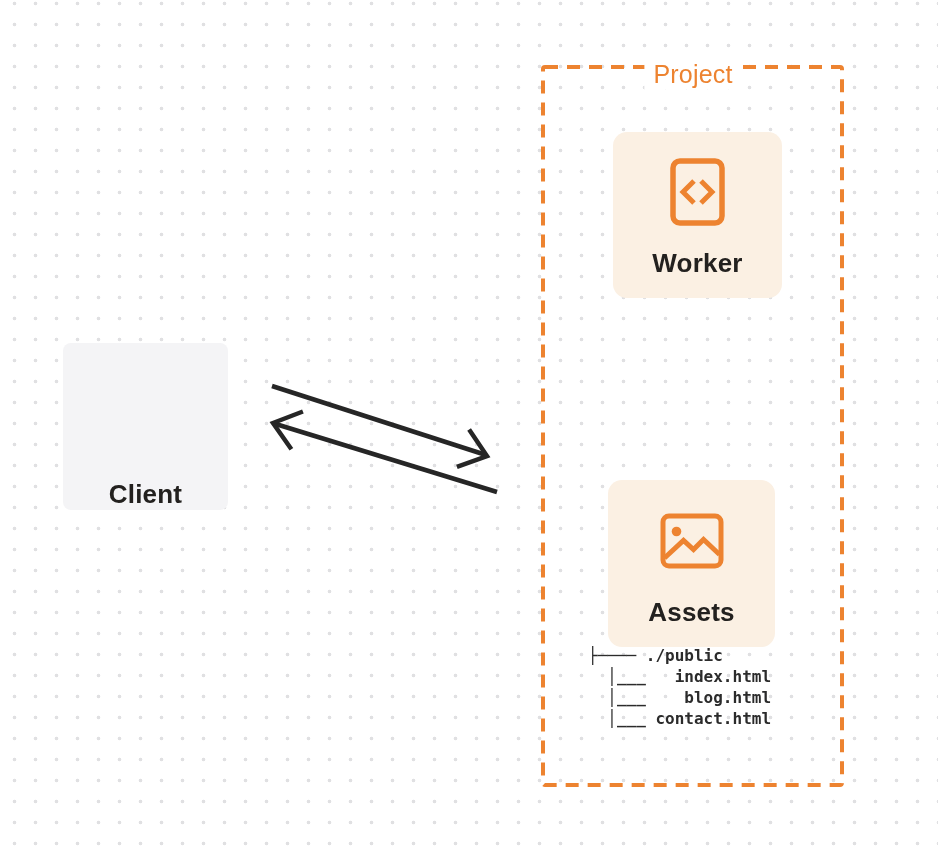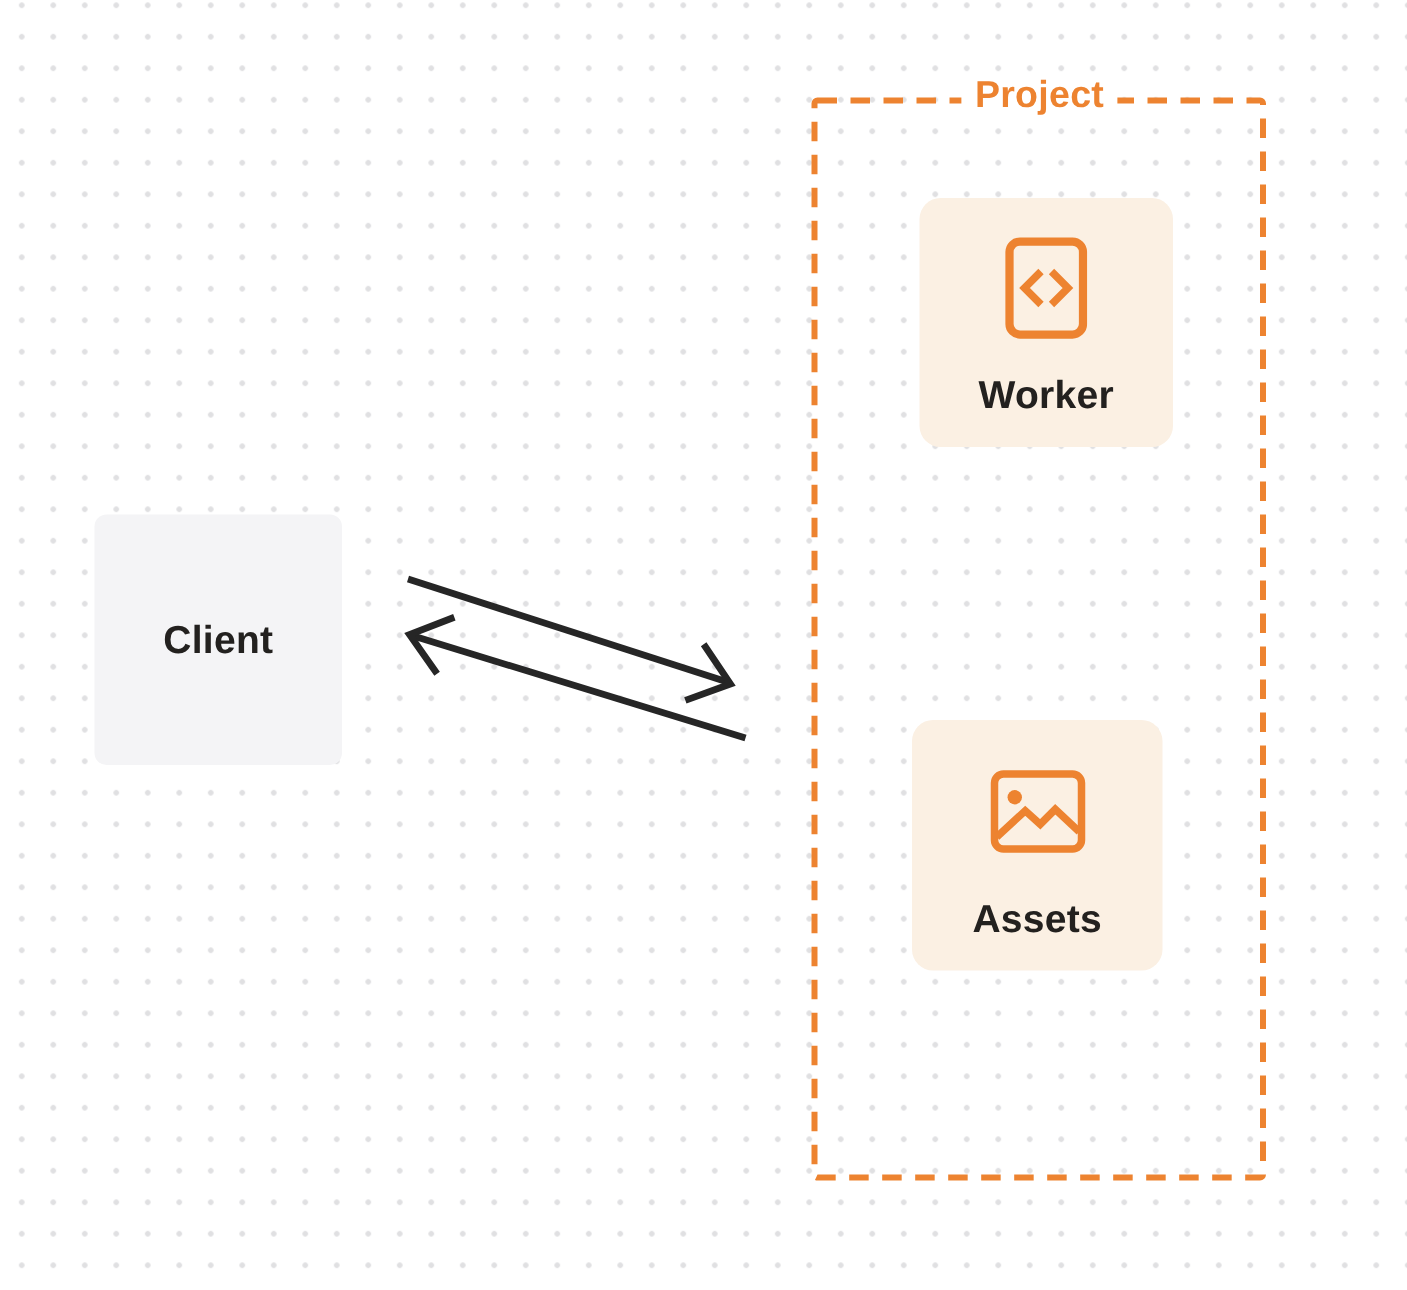--- a/index.html
+++ b/index.html
@@ -39,37 +39,37 @@
   .arrow-line, .arrow-head{
     fill:none;
     stroke:var(--arrow_ink,#262626);
     stroke-width:4.5;
     stroke-linecap:butt;
     stroke-linejoin:miter;
   }
 
   .project-title{
     position:absolute;
-    left:693px;top:48px;
+    left:693px;top:59px;
     transform:translateX(-50%);
     background:var(--page_bg,#fff);
     padding:0 9px;
     color:var(--orange,#ED8330);
-    font-size:25px;font-weight:700;
+    font-size:25px;font-weight:400;
     line-height:30px;
     letter-spacing:.2px;
     white-space:nowrap;
   }
 
   .client-box{
     position:absolute;
     left:63px;top:343px;width:165px;height:167px;
     background:var(--client_bg,#F4F4F6);
     border-radius:8px;
-    display:flex;align-items:center;justify-content:center;
+    display:flex;align-items:flex-end;justify-content:center;
   }
   .node-label{
     color:var(--ink,#23211F);
     font-size:26px;font-weight:700;
     letter-spacing:.2px;
   }
 
   .request-label{
     position:absolute;
     left:283px;top:339px;
@@ -143,14 +143,18 @@
 
   <div class="card assets-card">
     <svg class="icon" width="64" height="56" viewBox="0 0 64 56" aria-hidden="true">
       <rect class="stroke" x="3" y="3" width="58" height="50" rx="6" stroke-width="5"></rect>
       <circle class="fill" cx="16.5" cy="18.5" r="4.8"></circle>
       <path class="stroke" d="M4.5 45 L23.5 27.5 L33.5 36.5 L43.5 26.5 L59.5 41.5" stroke-width="5"></path>
     </svg>
     <span class="card-label">Assets</span>
   </div>
 
+  <pre class="file-tree">├──── ./public
+  │___   index.html
+  │___    blog.html
+  │___ contact.html</pre>
 
 </div>
 
 </body></html>

